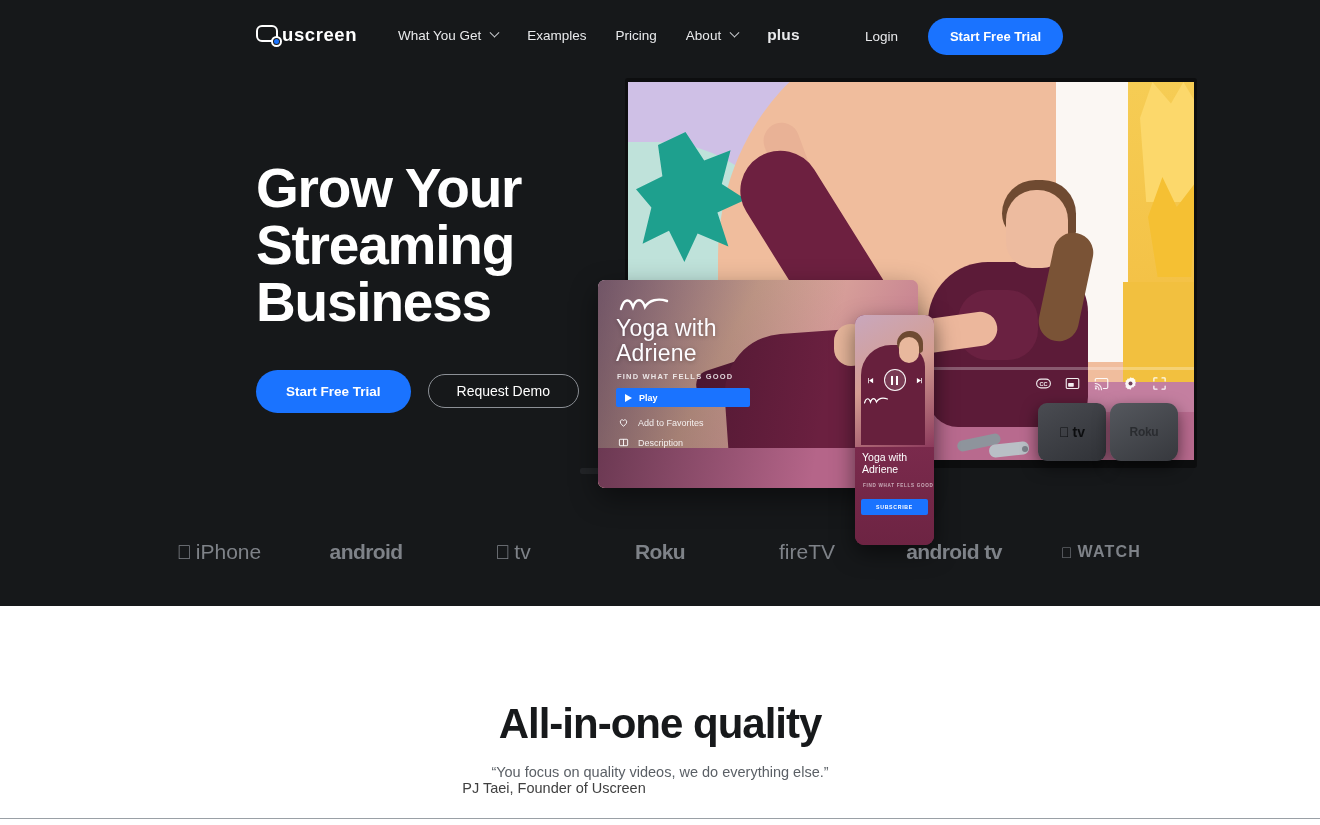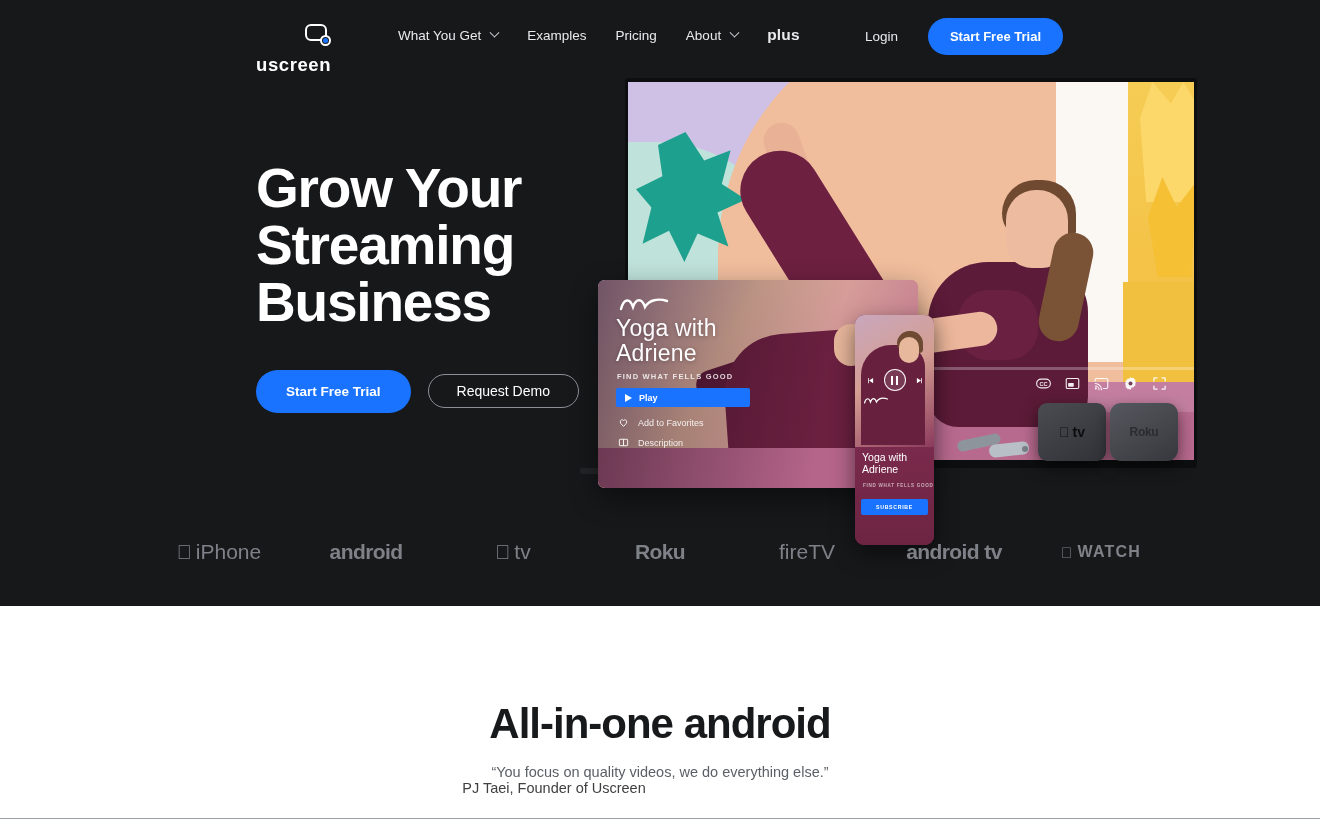--- a/index.html
+++ b/index.html
@@ -20,21 +20,21 @@
   }
 
   
   .navbar {
     position: absolute; left: 0; top: 0;
     width: 1320px; height: 72px;
     display: flex; align-items: center;
   }
   .nav-logo {
     position: absolute; left: 256px; top: 24px;
-    display: flex; align-items: flex-end; gap: 9px; flex-direction: column;
+    display: flex; align-items: flex-end; 
   }
   .logo-mark { position: relative; width: 26px; height: 21px; }
   .logo-mark .scr {
     position: absolute; left: 0; top: 0;
     width: 22px; height: 17px;
     border: 2.2px solid #ffffff;
     border-radius: 6px 6px 2px 6px;
   }
   .logo-mark .dot-outer {
     position: absolute; right: 0; bottom: -1px;
@@ -644,20 +644,20 @@
       <div class="plat b">android tv</div>
       <div class="plat w">
         <span class="apple" style="font-size:15px"></span>
         <span>WATCH</span>
       </div>
     </div>
 
   </div>
 
   <div class="white-section">
-    <div class="allin-title">All-in-one android</div>
+    <div class="allin-title">All-in-one quality</div>
     <div class="allin-quote">“You focus on quality videos, we do everything else.”</div>
     <div class="allin-attr">PJ Taei, Founder of Uscreen</div>
   </div>
 
   <div class="bottom-rule"></div>
 
 </div>
 
 </body></html>

